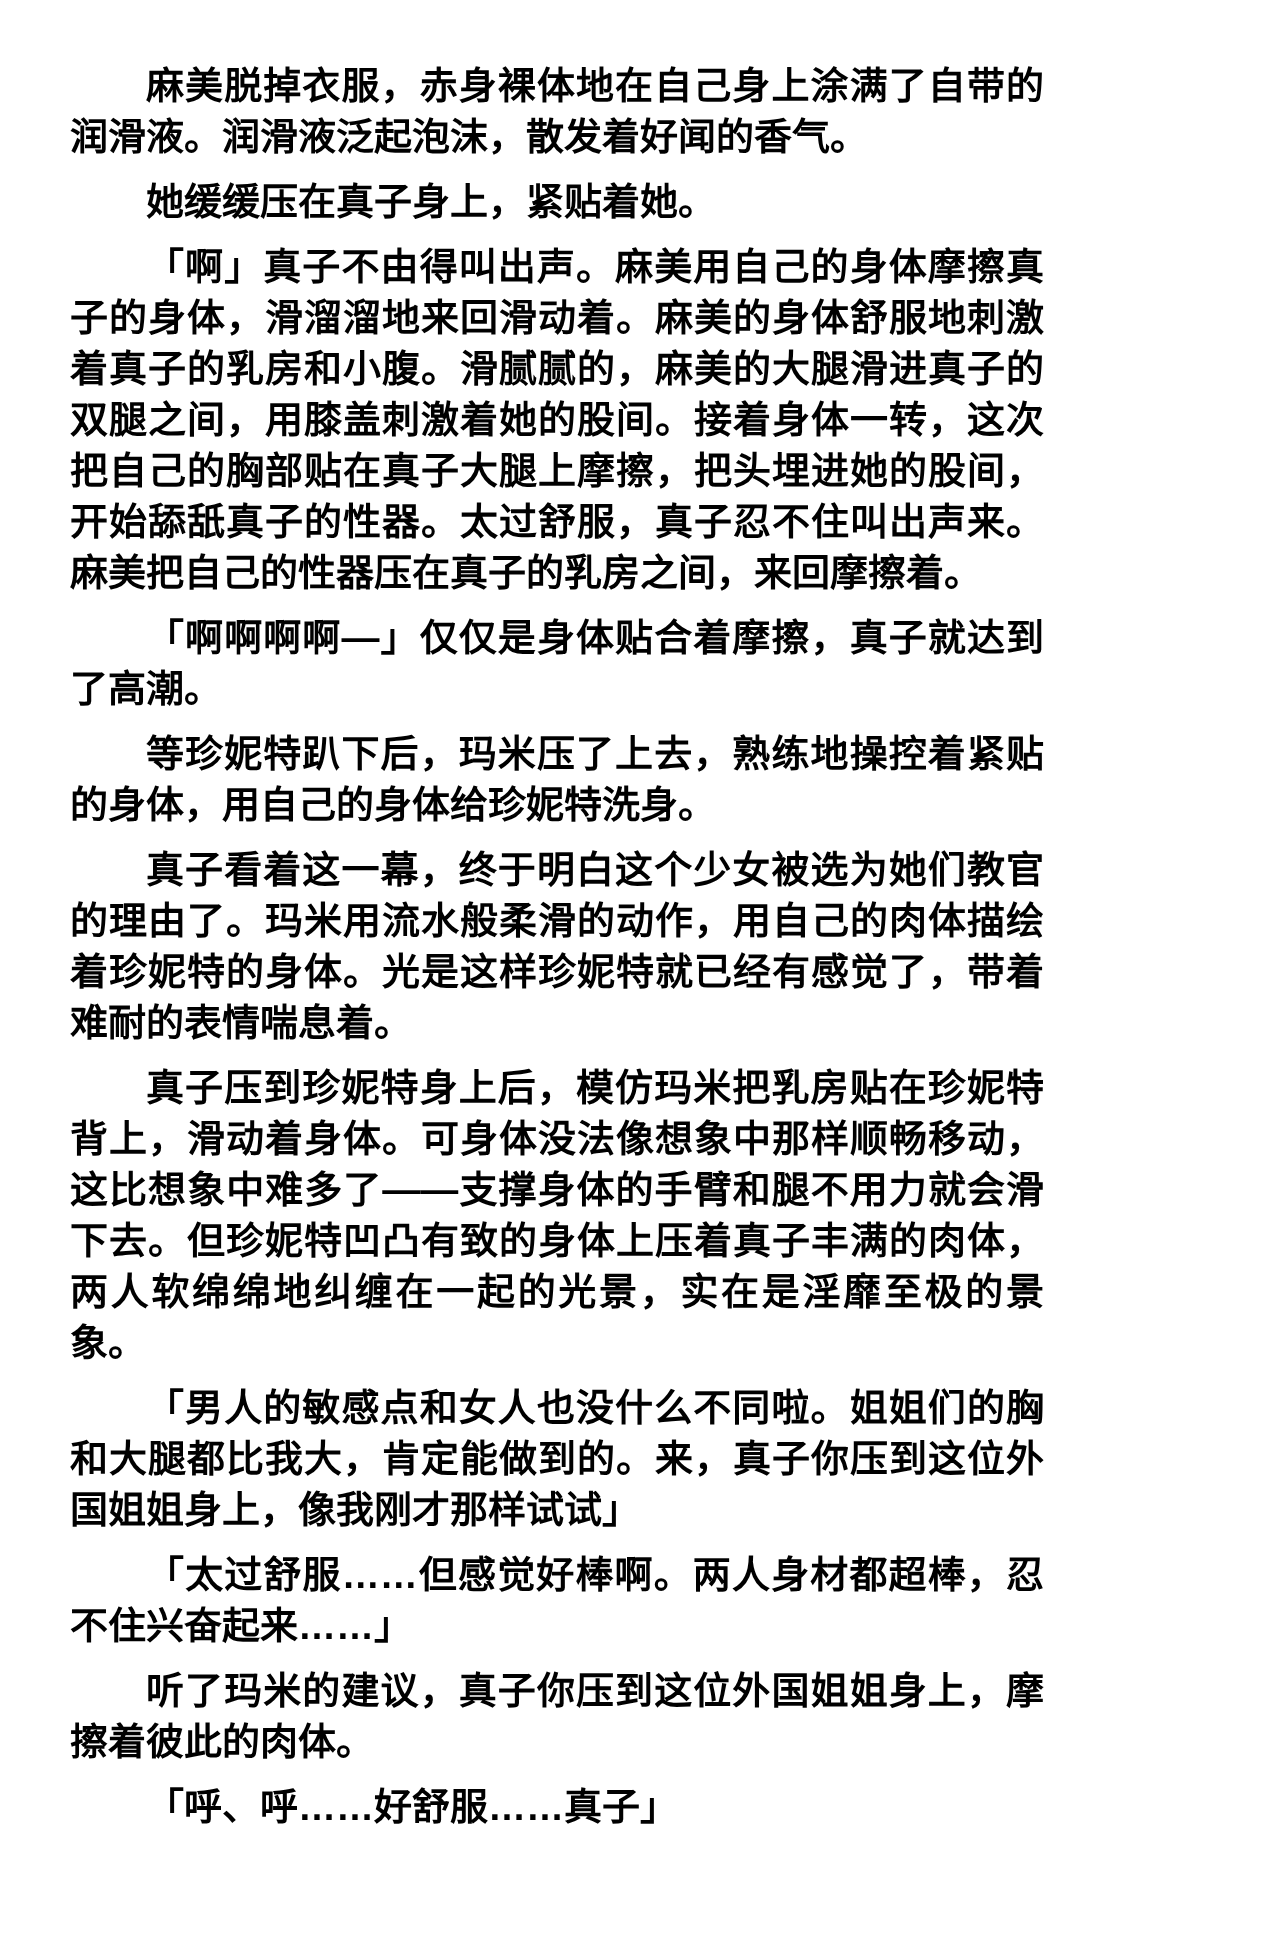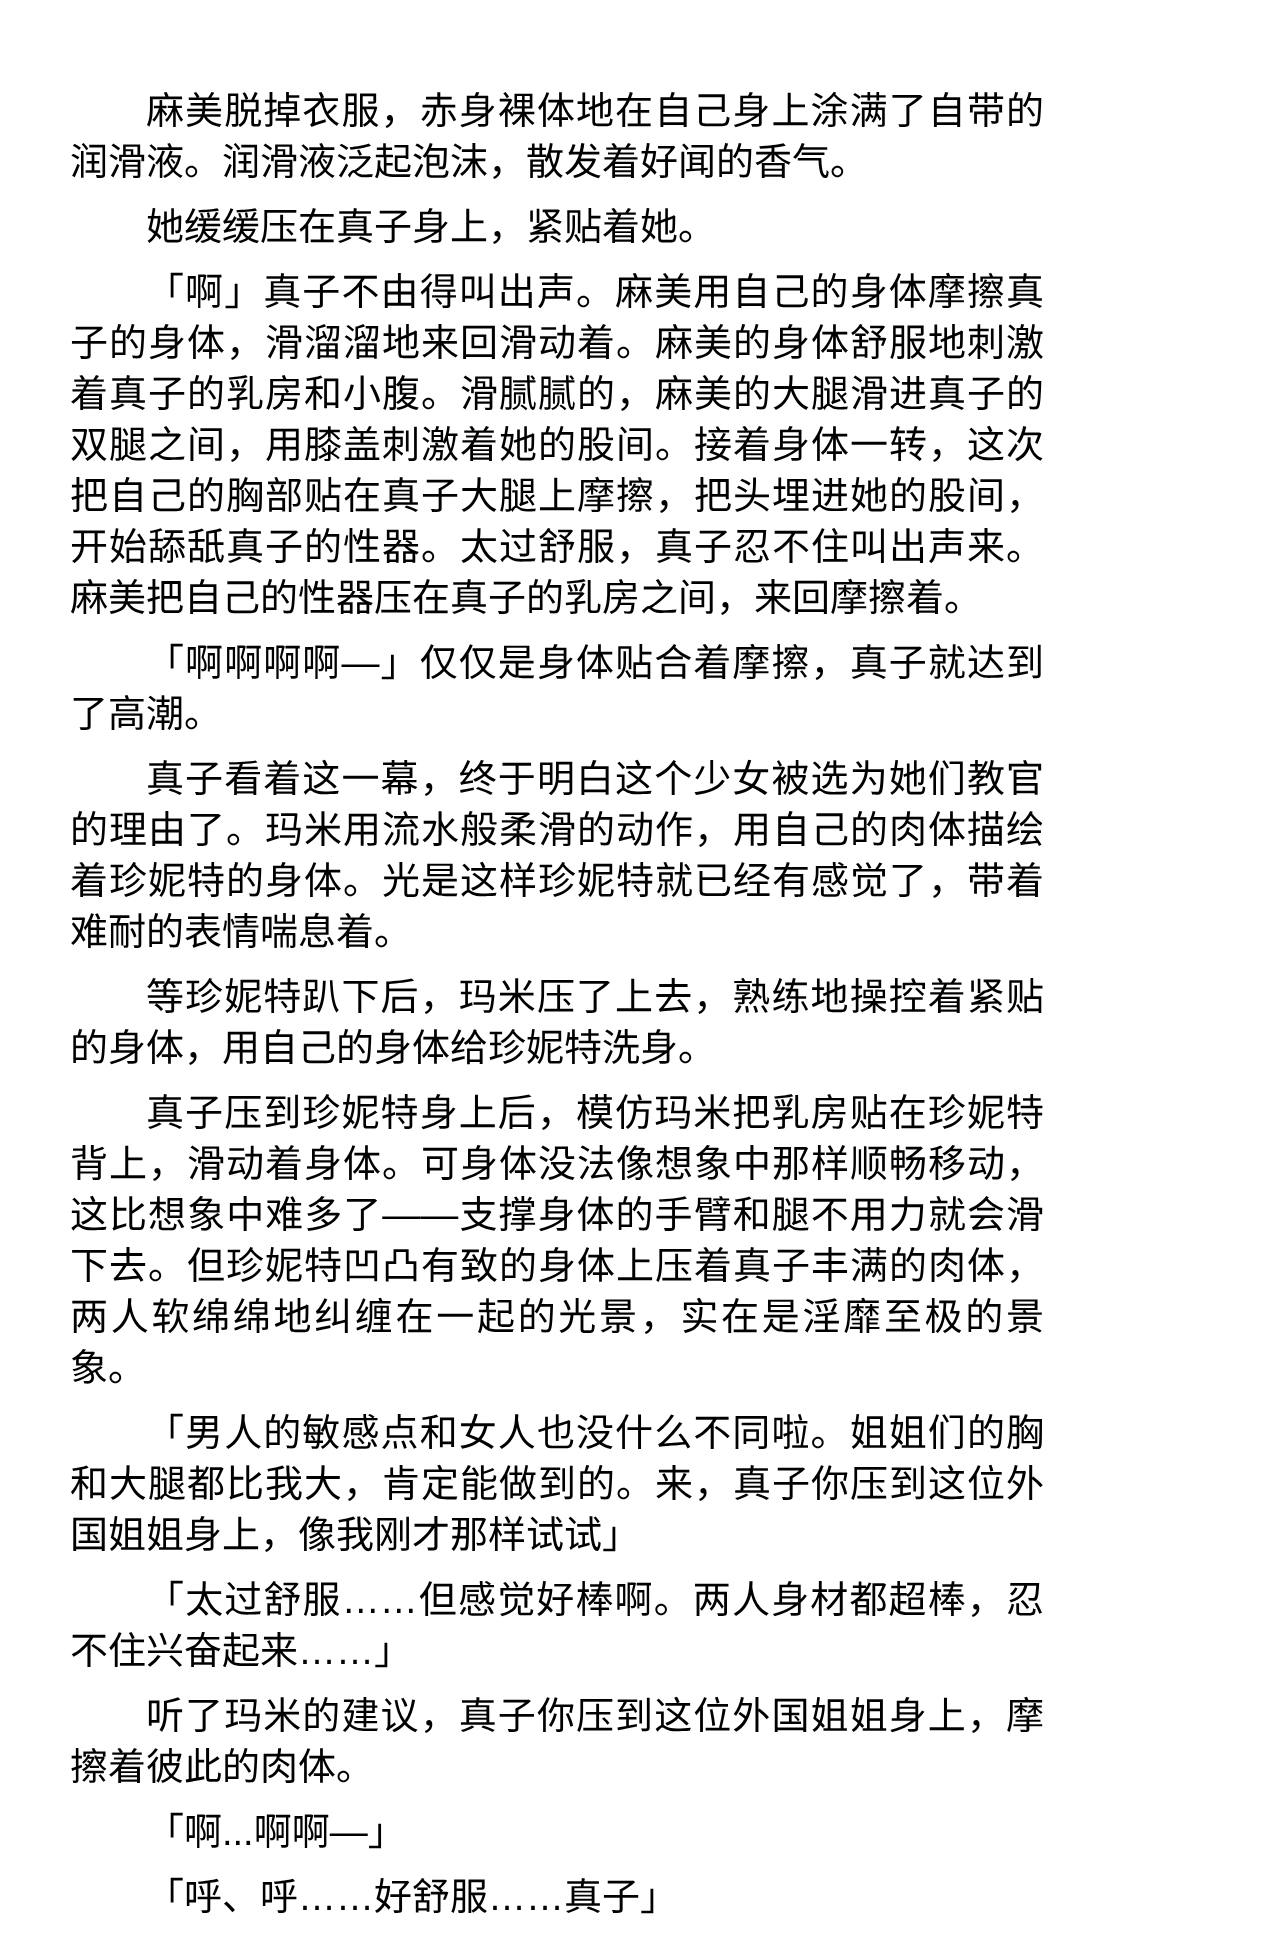--- a/index.html
+++ b/index.html
@@ -6,22 +6,23 @@
     margin: 0;
     padding: 0;
     background: #ffffff;
   }
   .page {
     position: relative;
     width: 1108px;
     height: 1942px;
     background: #ffffff;
     box-sizing: border-box;
-    padding: 86px 64px 40px 70px;
+    padding: 61px 64px 40px 70px;
     overflow: hidden;
+    font-weight: bold;
   }
   .text-body p {
     margin: 0 0 14px 0;
     font-family: "Liberation Sans", sans-serif;
     font-size: 38px;
     line-height: 51px;
     color: #000000;
     text-indent: 2em;
     text-align: justify;
     letter-spacing: 0;
@@ -33,22 +34,21 @@
 </style>
 </head>
 <body>
 
 <div class="page">
   <div class="text-body" id="text-body">
       <p>麻美脱掉衣服，赤身裸体地在自己身上涂满了自带的润滑液。润滑液泛起泡沫，散发着好闻的香气。</p>
       <p>她缓缓压在真子身上，紧贴着她。</p>
       <p>「啊」真子不由得叫出声。麻美用自己的身体摩擦真子的身体，滑溜溜地来回滑动着。麻美的身体舒服地刺激着真子的乳房和小腹。滑腻腻的，麻美的大腿滑进真子的双腿之间，用膝盖刺激着她的股间。接着身体一转，这次把自己的胸部贴在真子大腿上摩擦，把头埋进她的股间，开始舔舐真子的性器。太过舒服，真子忍不住叫出声来。麻美把自己的性器压在真子的乳房之间，来回摩擦着。</p>
       <p>「啊啊啊啊—」仅仅是身体贴合着摩擦，真子就达到了高潮。</p>
+      <p>等珍妮特趴下后，玛米压了上去，熟练地操控着紧贴的身体，用自己的身体给珍妮特洗身。</p>
       <p>真子看着这一幕，终于明白这个少女被选为她们教官的理由了。玛米用流水般柔滑的动作，用自己的肉体描绘着珍妮特的身体。光是这样珍妮特就已经有感觉了，带着难耐的表情喘息着。</p>
-      <p>等珍妮特趴下后，玛米压了上去，熟练地操控着紧贴的身体，用自己的身体给珍妮特洗身。</p>
       <p>真子压到珍妮特身上后，模仿玛米把乳房贴在珍妮特背上，滑动着身体。可身体没法像想象中那样顺畅移动，这比想象中难多了——支撑身体的手臂和腿不用力就会滑下去。但珍妮特凹凸有致的身体上压着真子丰满的肉体，两人软绵绵地纠缠在一起的光景，实在是淫靡至极的景象。</p>
       <p>「男人的敏感点和女人也没什么不同啦。姐姐们的胸和大腿都比我大，肯定能做到的。来，真子你压到这位外国姐姐身上，像我刚才那样试试」</p>
       <p>「太过舒服……但感觉好棒啊。两人身材都超棒，忍不住兴奋起来……」</p>
       <p>听了玛米的建议，真子你压到这位外国姐姐身上，摩擦着彼此的肉体。</p>
-      <p>「啊...啊啊—」</p>
       <p>「呼、呼……好舒服……真子」</p>
     </div>
 </div>
 
 </body></html>

